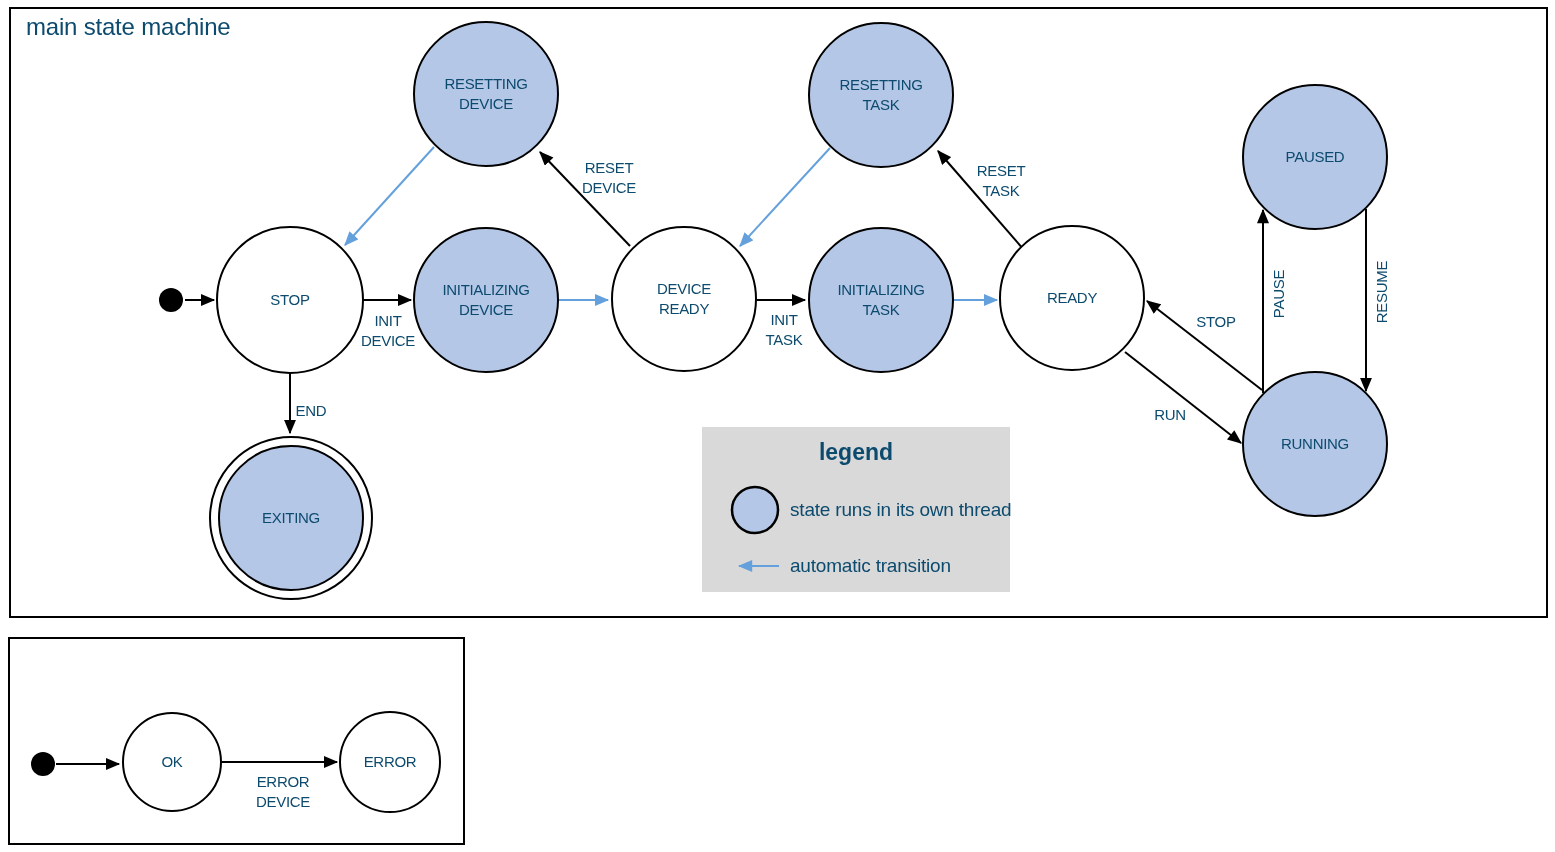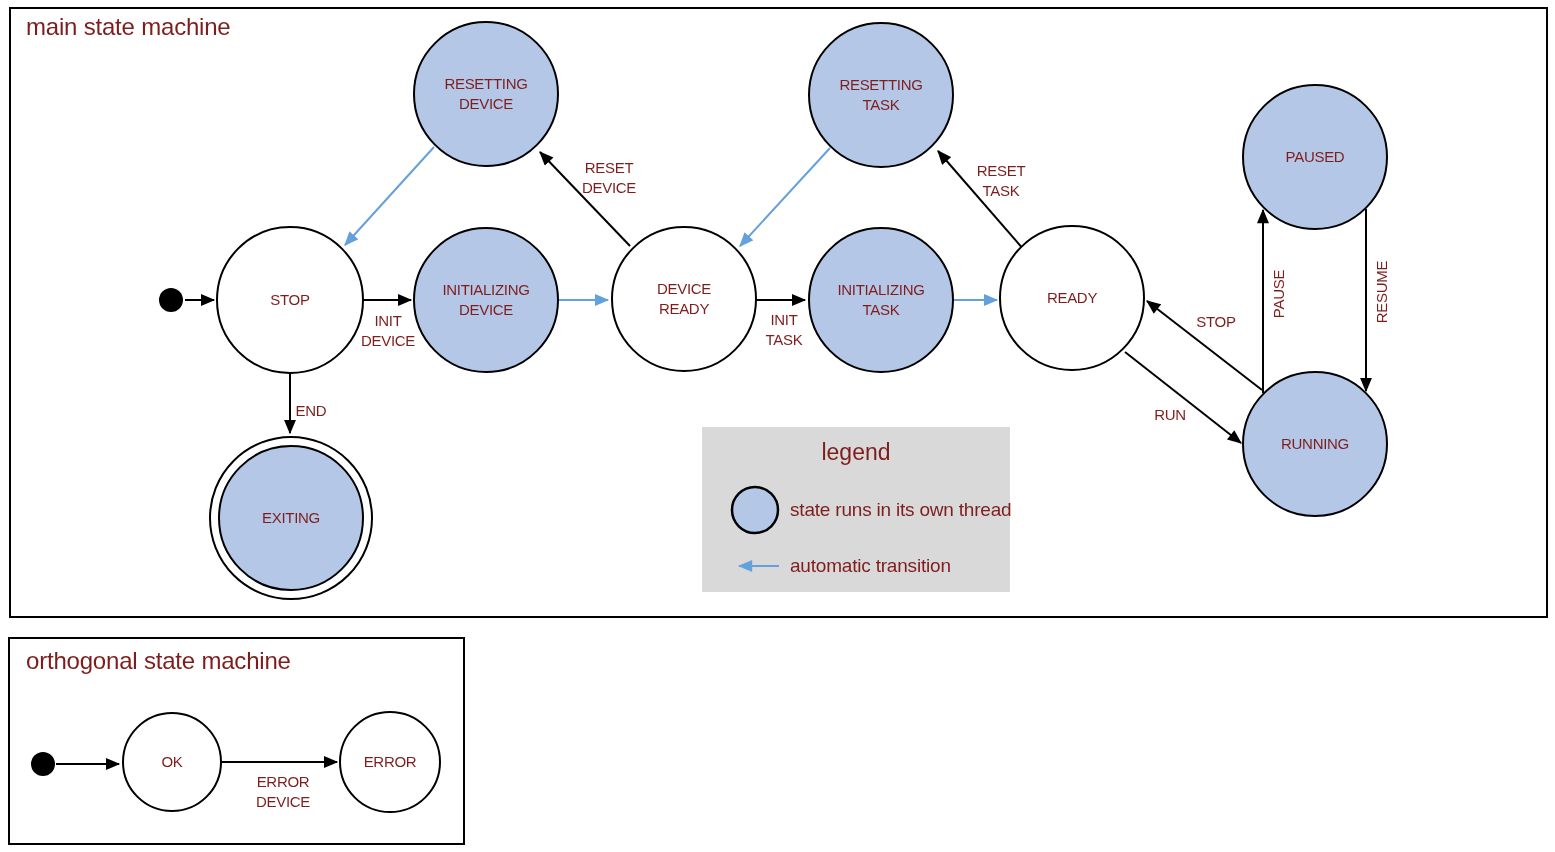--- a/index.html
+++ b/index.html
@@ -1,18 +1,18 @@
 <!DOCTYPE html>
 <html><head>
 <meta charset="utf-8">
 <style>
   html,body{margin:0;padding:0;background:#fff;}
   .canvas{
     position:relative;width:1555px;height:852px;background:#fff;
-    font-family:"Liberation Sans", sans-serif;color:#7f1d1d;overflow:hidden;
+    font-family:"Liberation Sans", sans-serif;color:#0c4a6e;overflow:hidden;
   }
   svg.diagram{position:absolute;left:0;top:0;}
   .frame{fill:none;stroke:#000;stroke-width:2;}
   .state{fill:#fff;stroke:#000;stroke-width:2;}
   .state.threaded{fill:#b4c7e7;}
   .dot{fill:#000;stroke:none;}
   .edge{stroke:#000;stroke-width:2;fill:none;}
   .edge.auto{stroke:#64a0dc;}
   .legend-rect{fill:#d9d9d9;stroke:none;}
 
@@ -21,21 +21,21 @@
     letter-spacing:-0.2px;white-space:nowrap;
   }
   .label{
     position:absolute;transform:translate(-50%,-50%);text-align:center;
     font-size:15px;font-weight:500;line-height:20px;letter-spacing:-0.3px;
   }
   .label .ln{display:block;white-space:nowrap;}
   .label.rot{transform:translate(-50%,-50%) rotate(-90deg);}
   .legend-title{
     position:absolute;transform:translate(-50%,-50%);
-    font-size:23px;font-weight:400;white-space:nowrap;
+    font-size:23px;font-weight:700;white-space:nowrap;
   }
   .legend-item{
     position:absolute;transform:translateY(-50%);
     font-size:19px;font-weight:400;letter-spacing:-0.2px;white-space:nowrap;
   }
 </style>
 </head>
 <body>
 
 <div class="canvas">
@@ -87,21 +87,20 @@
     <circle class="state threaded" cx="1315" cy="444" r="72"></circle>
     <circle class="state" cx="291" cy="518" r="81"></circle>
     <circle class="state threaded" cx="291" cy="518" r="72"></circle>
 
     <circle class="dot" cx="43" cy="764" r="12"></circle>
     <circle class="state" cx="172" cy="762" r="49"></circle>
     <circle class="state" cx="390" cy="762" r="50"></circle>
   </svg>
 
   <div class="machine-title" style="left:26px;top:13px">main state machine</div>
-  <div class="machine-title" style="left:26px;top:647px">orthogonal state machine</div>
 
   <div class="label" style="left:290px;top:300px">
     <span class="ln">STOP</span>
   </div>
   <div class="label" style="left:486px;top:94px">
     <span class="ln">RESETTING</span>
     <span class="ln">DEVICE</span>
   </div>
   <div class="label" style="left:486px;top:300px">
     <span class="ln">INITIALIZING</span>

